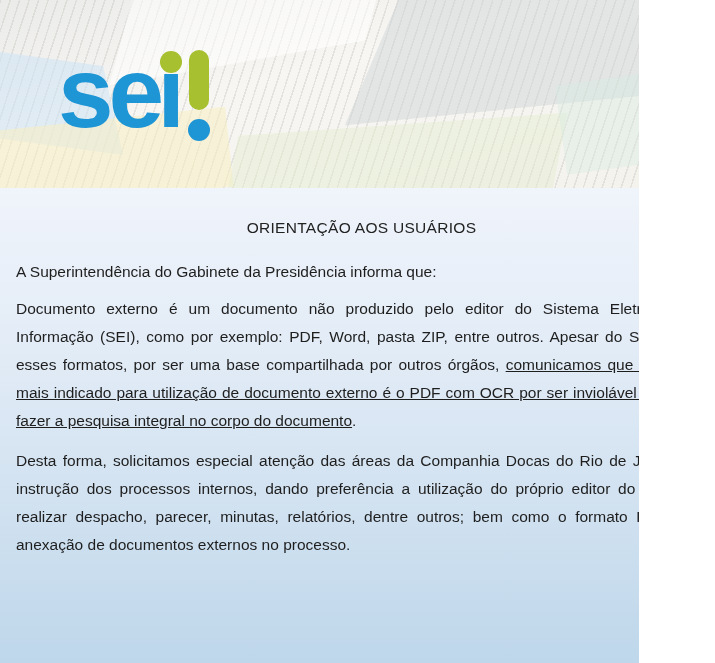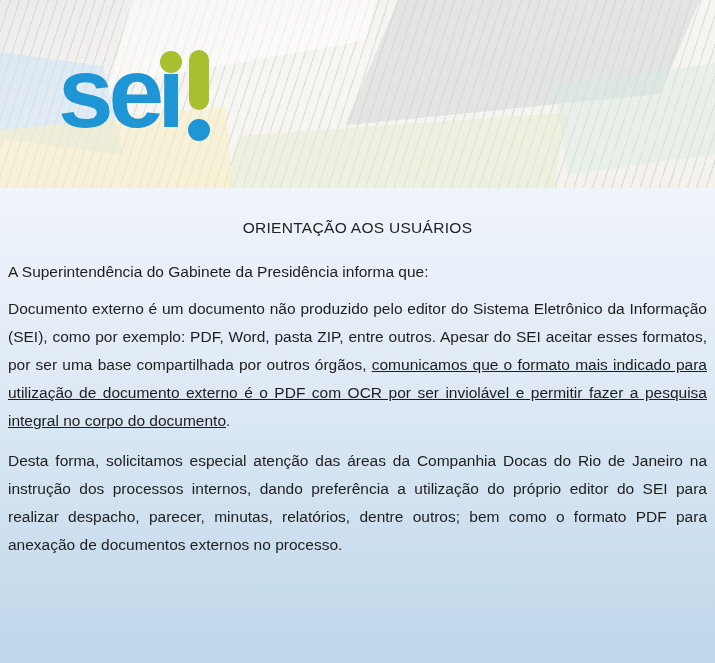--- a/index.html
+++ b/index.html
@@ -3,21 +3,21 @@
 <meta charset="utf-8">
 <style>
   html, body { margin: 0; padding: 0; }
   body {
     width: 715px; height: 663px;
     font-family: "Liberation Sans", "DejaVu Sans", sans-serif;
     background: #fff;
   }
   .screen {
     position: relative;
-    width: 715px; height: 663px;
+    width: 639px; height: 663px;
     overflow: hidden;
   }
 
   
   .banner {
     position: relative;
     width: 715px; height: 188px;
     overflow: hidden;
     background:
       repeating-linear-gradient(108deg,
@@ -78,21 +78,21 @@
     font-size: 27px; font-weight: 700; letter-spacing: -0.3px;
     color: #175861;
     white-space: nowrap;
   }
 
   
   .notice {
     position: relative;
     width: 715px; height: 475px;
     box-sizing: border-box;
-    padding: 26px 8px 0 8px;
+    padding: 26px 8px 0 16px;
     background: linear-gradient(180deg,
       #f0f4fb 0%, #e4edf7 30%, #d2e2f1 65%, #bed7ea 100%);
     color: #1e1e1e;
   }
   .notice-heading {
     margin: 0 0 16px 0;
     font-size: 15.5px; font-weight: 400; letter-spacing: 0.3px;
     color: #222;
     text-align: center;
     line-height: 28px;

